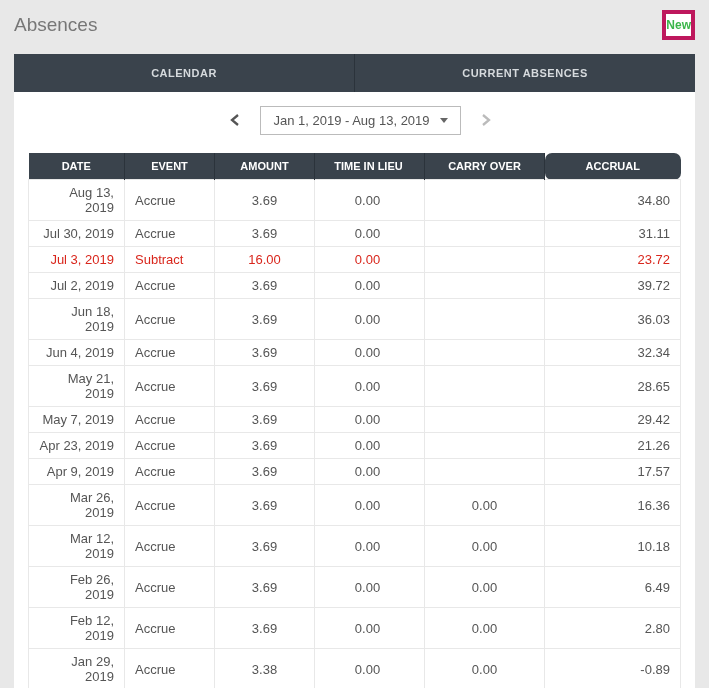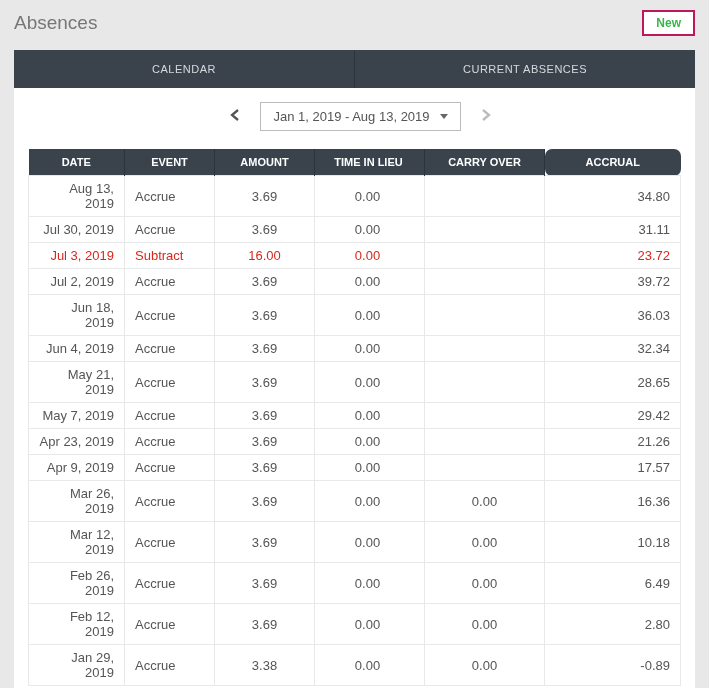--- a/index.html
+++ b/index.html
@@ -21,56 +21,56 @@
     align-items: center;
     margin-bottom: 14px;
   }
   .page-title {
     font-size: 19px;
     color: #777;
     font-weight: 400;
   }
   .new-btn {
     background: #fff;
-    border: 2px solid #be185d;
+    border: 4px solid #be185d;
     color: #3bb54a;
     font-weight: 700;
     font-size: 12px;
-    padding: 4px 12px;
+    padding: 4px 0;
     cursor: pointer;
   }
   .tabs {
     display: flex;
     width: 100%;
   }
   .tab {
     flex: 1;
     text-align: center;
     padding: 13px 0;
     font-size: 11px;
-    font-weight: 400;
+    font-weight: 700;
     letter-spacing: 0.5px;
     cursor: pointer;
     border: none;
   }
   .tab-dark {
     background: #3a434c;
     color: #d6dadd;
   }
   .tab-dark + .tab-dark {
     border-left: 1px solid #2b333b;
   }
   .tab-active {
     background: #3bb54a;
     color: #fff;
   }
   .date-nav {
     display: flex;
     justify-content: center;
-    align-items: flex-start;
+    align-items: center;
     gap: 10px;
     background: #fff;
     padding: 14px 0 18px 12px;
   }
   .nav-arrow {
     font-size: 14px;
     color: #555;
     cursor: pointer;
     padding: 6px 10px;
   }

